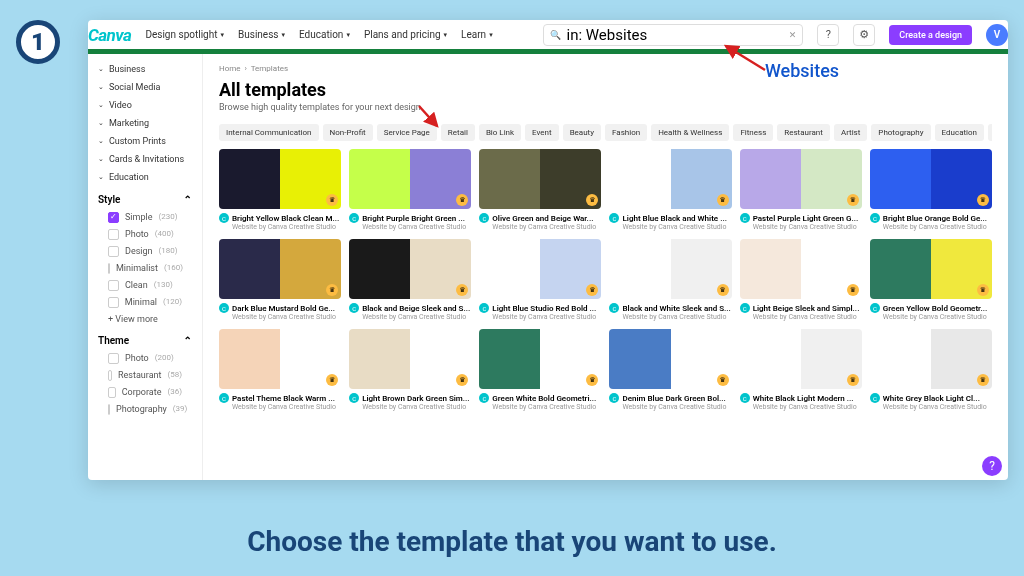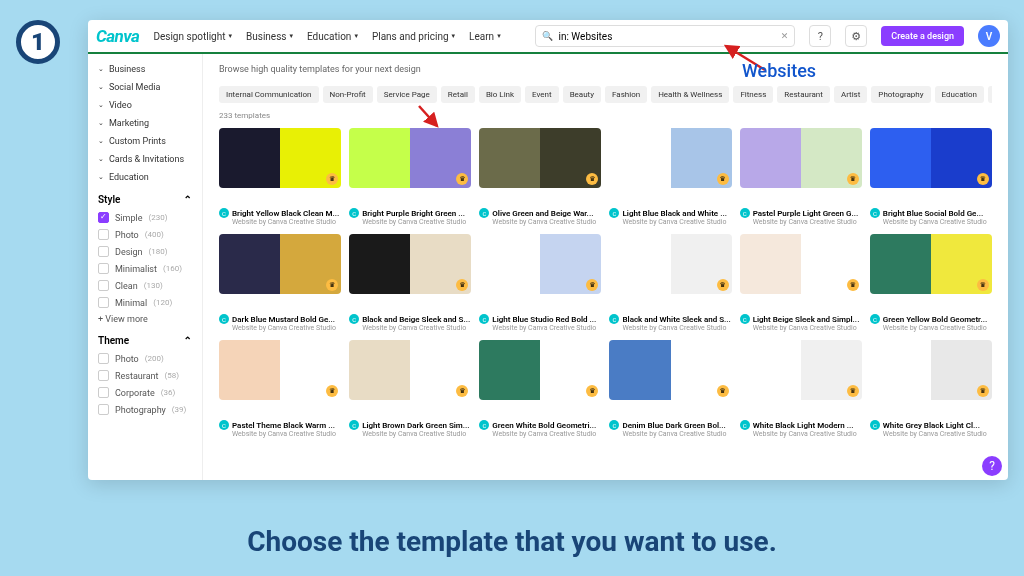--- a/index.html
+++ b/index.html
@@ -1,55 +1,55 @@
 <!DOCTYPE html>
 <html><head>
 <meta charset="utf-8">
 <style>
 *{box-sizing:border-box;margin:0;padding:0;font-family:-apple-system,BlinkMacSystemFont,"Segoe UI",Roboto,sans-serif}
 body{background:#a6daf0;width:1024px;height:576px;overflow:hidden;position:relative}
 .badge{position:absolute;top:20px;left:16px;width:44px;height:44px;border-radius:50%;background:#fff;border:5px solid #194577;display:flex;align-items:center;justify-content:center;color:#194577;font-size:24px;font-weight:900;z-index:10}
 .app{position:absolute;top:20px;left:88px;width:920px;height:460px;background:#fff;border-radius:4px;box-shadow:0 4px 20px rgba(0,0,0,.15);overflow:hidden;display:flex;flex-direction:column}
-.topbar{height:34px;display:flex;align-items:center;padding:0 8px;border-bottom:2px solid #15803d;gap:14px;font-size:10px;color:#333}
+.topbar{height:34px;display:flex;align-items:center;padding:0 0;border-bottom:5px solid #15803d;gap:14px;font-size:10px;color:#333}
 .logo{font-size:17px;font-weight:700;font-style:italic;color:#00c4cc;letter-spacing:-.5px}
 .navitem{display:flex;align-items:center;gap:3px;cursor:pointer}
 .chev{font-size:7px}
 .search{flex:1;max-width:260px;margin-left:auto;height:22px;border:1px solid #ddd;border-radius:4px;display:flex;align-items:center;padding:0 6px;gap:5px;font-size:9px;color:#666}
-.search input{border:none;outline:none;flex:1;font-size:10px}
+.search input{border:none;outline:none;flex:1;font-size:15px}
 .icbtn{width:22px;height:22px;border:1px solid #ddd;border-radius:4px;display:flex;align-items:center;justify-content:center;font-size:11px;color:#555;cursor:pointer}
 .create{background:#8b3dff;color:#fff;border:none;border-radius:4px;padding:5px 10px;font-size:9px;font-weight:500;cursor:pointer}
 .avatar{width:22px;height:22px;border-radius:50%;background:#4a7cff;color:#fff;display:flex;align-items:center;justify-content:center;font-size:10px;font-weight:600}
 .body{flex:1;display:flex;overflow:hidden}
 .sidebar{width:115px;border-right:1px solid #eee;padding:6px 0;overflow-y:auto;font-size:9px}
 .sbitem{display:flex;align-items:center;gap:5px;padding:4px 10px;color:#333;cursor:pointer}
 .sbsec{padding:8px 10px 4px;display:flex;justify-content:space-between;align-items:center;font-size:10px;font-weight:600}
-.sbfilt{display:flex;align-items:center;gap:6px;padding:3px 10px;color:#555}
+.sbfilt{display:flex;gap:6px;padding:3px 20px;color:#555}
 .cbx{width:11px;height:11px;border:1px solid #ccc;border-radius:2px}
 .cbx.on{background:#8b3dff;border-color:#8b3dff;position:relative}
 .cbx.on::after{content:"✓";color:#fff;font-size:8px;position:absolute;top:-1px;left:1px}
 .cnt{color:#aaa;font-size:8px}
 .main{flex:1;padding:10px 16px;overflow-y:auto}
 .crumb{font-size:8px;color:#888;margin-bottom:6px}
 .crumb span{cursor:pointer}
 h1{font-size:18px;font-weight:700;margin-bottom:2px}
 .sub{font-size:9px;color:#666;margin-bottom:12px}
 .chips{display:flex;gap:4px;margin-bottom:8px;overflow:hidden;align-items:center}
 .chip{background:#f1f1f1;border-radius:3px;padding:4px 7px;font-size:8px;color:#333;white-space:nowrap;cursor:pointer}
 .tcount{font-size:8px;color:#888;margin-bottom:8px}
 .grid{display:grid;grid-template-columns:repeat(6,1fr);gap:8px}
 .card{cursor:pointer}
 .thumb{width:100%;height:60px;border-radius:4px;position:relative;overflow:hidden;display:flex}
 .thumb .half{flex:1}
 .crown{position:absolute;bottom:3px;right:3px;width:12px;height:12px;background:#fdbc42;border-radius:50%;font-size:7px;display:flex;align-items:center;justify-content:center}
-.ctitle{display:flex;align-items:center;gap:3px;margin-top:20px}
+.ctitle{display:flex;align-items:center;gap:3px;margin-top:4px}
 .cbadge{width:10px;height:10px;border-radius:50%;background:#00c4cc;color:#fff;font-size:6px;display:flex;align-items:center;justify-content:center;flex-shrink:0}
 .cname{font-size:8px;font-weight:600;white-space:nowrap;overflow:hidden;text-overflow:ellipsis}
 .cauth{font-size:7px;color:#999;margin-left:13px;white-space:nowrap;overflow:hidden;text-overflow:ellipsis}
 .help{position:absolute;bottom:4px;right:6px;width:20px;height:20px;border-radius:50%;background:#8b3dff;color:#fff;display:flex;align-items:center;justify-content:center;font-size:12px}
-.ann-web{position:absolute;top:60px;left:742px;color:#1155cc;font-size:18px;font-weight:500;z-index:20}
+.ann-web{position:absolute;top:60px;left:765px;color:#1155cc;font-size:18px;font-weight:500;z-index:20}
 .ann-arrow1{position:absolute;top:42px;left:720px;z-index:20}
 .ann-arrow2{position:absolute;top:102px;left:415px;z-index:20}
 .caption{position:absolute;bottom:18px;left:0;right:0;text-align:center;font-size:28px;font-weight:700;color:#194577}
 </style>
 </head>
 <body>
 
 <div class="badge">1</div>
 
 <div class="app">
@@ -177,39 +177,43 @@
           </div>
           <div class="sbfilt">
             <span class="cbx"></span>
             <span>Photography</span> 
             <span class="cnt">(39)</span>
           </div>
         </div>
     </div>
 
     <div class="main">
+      <div class="crumb">
+        <span>Home</span> &nbsp;›&nbsp;
+        <span>Templates</span>
+      </div>
+      <h1>All templates</h1>
       <div class="sub">Browse high quality templates for your next design</div>
       <div class="chips" id="chips">
           <span class="chip">Internal Communication</span>
           <span class="chip">Non-Profit</span>
           <span class="chip">Service Page</span>
           <span class="chip">Retail</span>
           <span class="chip">Bio Link</span>
           <span class="chip">Event</span>
           <span class="chip">Beauty</span>
           <span class="chip">Fashion</span>
           <span class="chip">Health &amp; Wellness</span>
           <span class="chip">Fitness</span>
           <span class="chip">Restaurant</span>
           <span class="chip">Artist</span>
           <span class="chip">Photography</span>
           <span class="chip">Education</span>
           <span class="chip">Real Estate</span>
         </div>
-      <div class="tcount">233 templates</div>
       <div class="grid" id="grid">
           <div class="card">
             <div class="thumb">
               <div class="half" style="background:#1a1a2e"></div>
               <div class="half" style="background:#e8f005"></div>
               <span class="crown">♛</span>
             </div>
             <div class="ctitle">
               <span class="cbadge">C</span>
               <span class="cname">Bright Yellow Black Clean M...</span>
@@ -265,21 +269,21 @@
             <div class="cauth">Website by Canva Creative Studio</div>
           </div>
           <div class="card">
             <div class="thumb">
               <div class="half" style="background:#2d5ff0"></div>
               <div class="half" style="background:#1a3dcc"></div>
               <span class="crown">♛</span>
             </div>
             <div class="ctitle">
               <span class="cbadge">C</span>
-              <span class="cname">Bright Blue Social Bold Ge...</span>
+              <span class="cname">Bright Blue Orange Bold Ge...</span>
             </div>
             <div class="cauth">Website by Canva Creative Studio</div>
           </div>
           <div class="card">
             <div class="thumb">
               <div class="half" style="background:#2a2a4a"></div>
               <div class="half" style="background:#d4a83d"></div>
               <span class="crown">♛</span>
             </div>
             <div class="ctitle">

